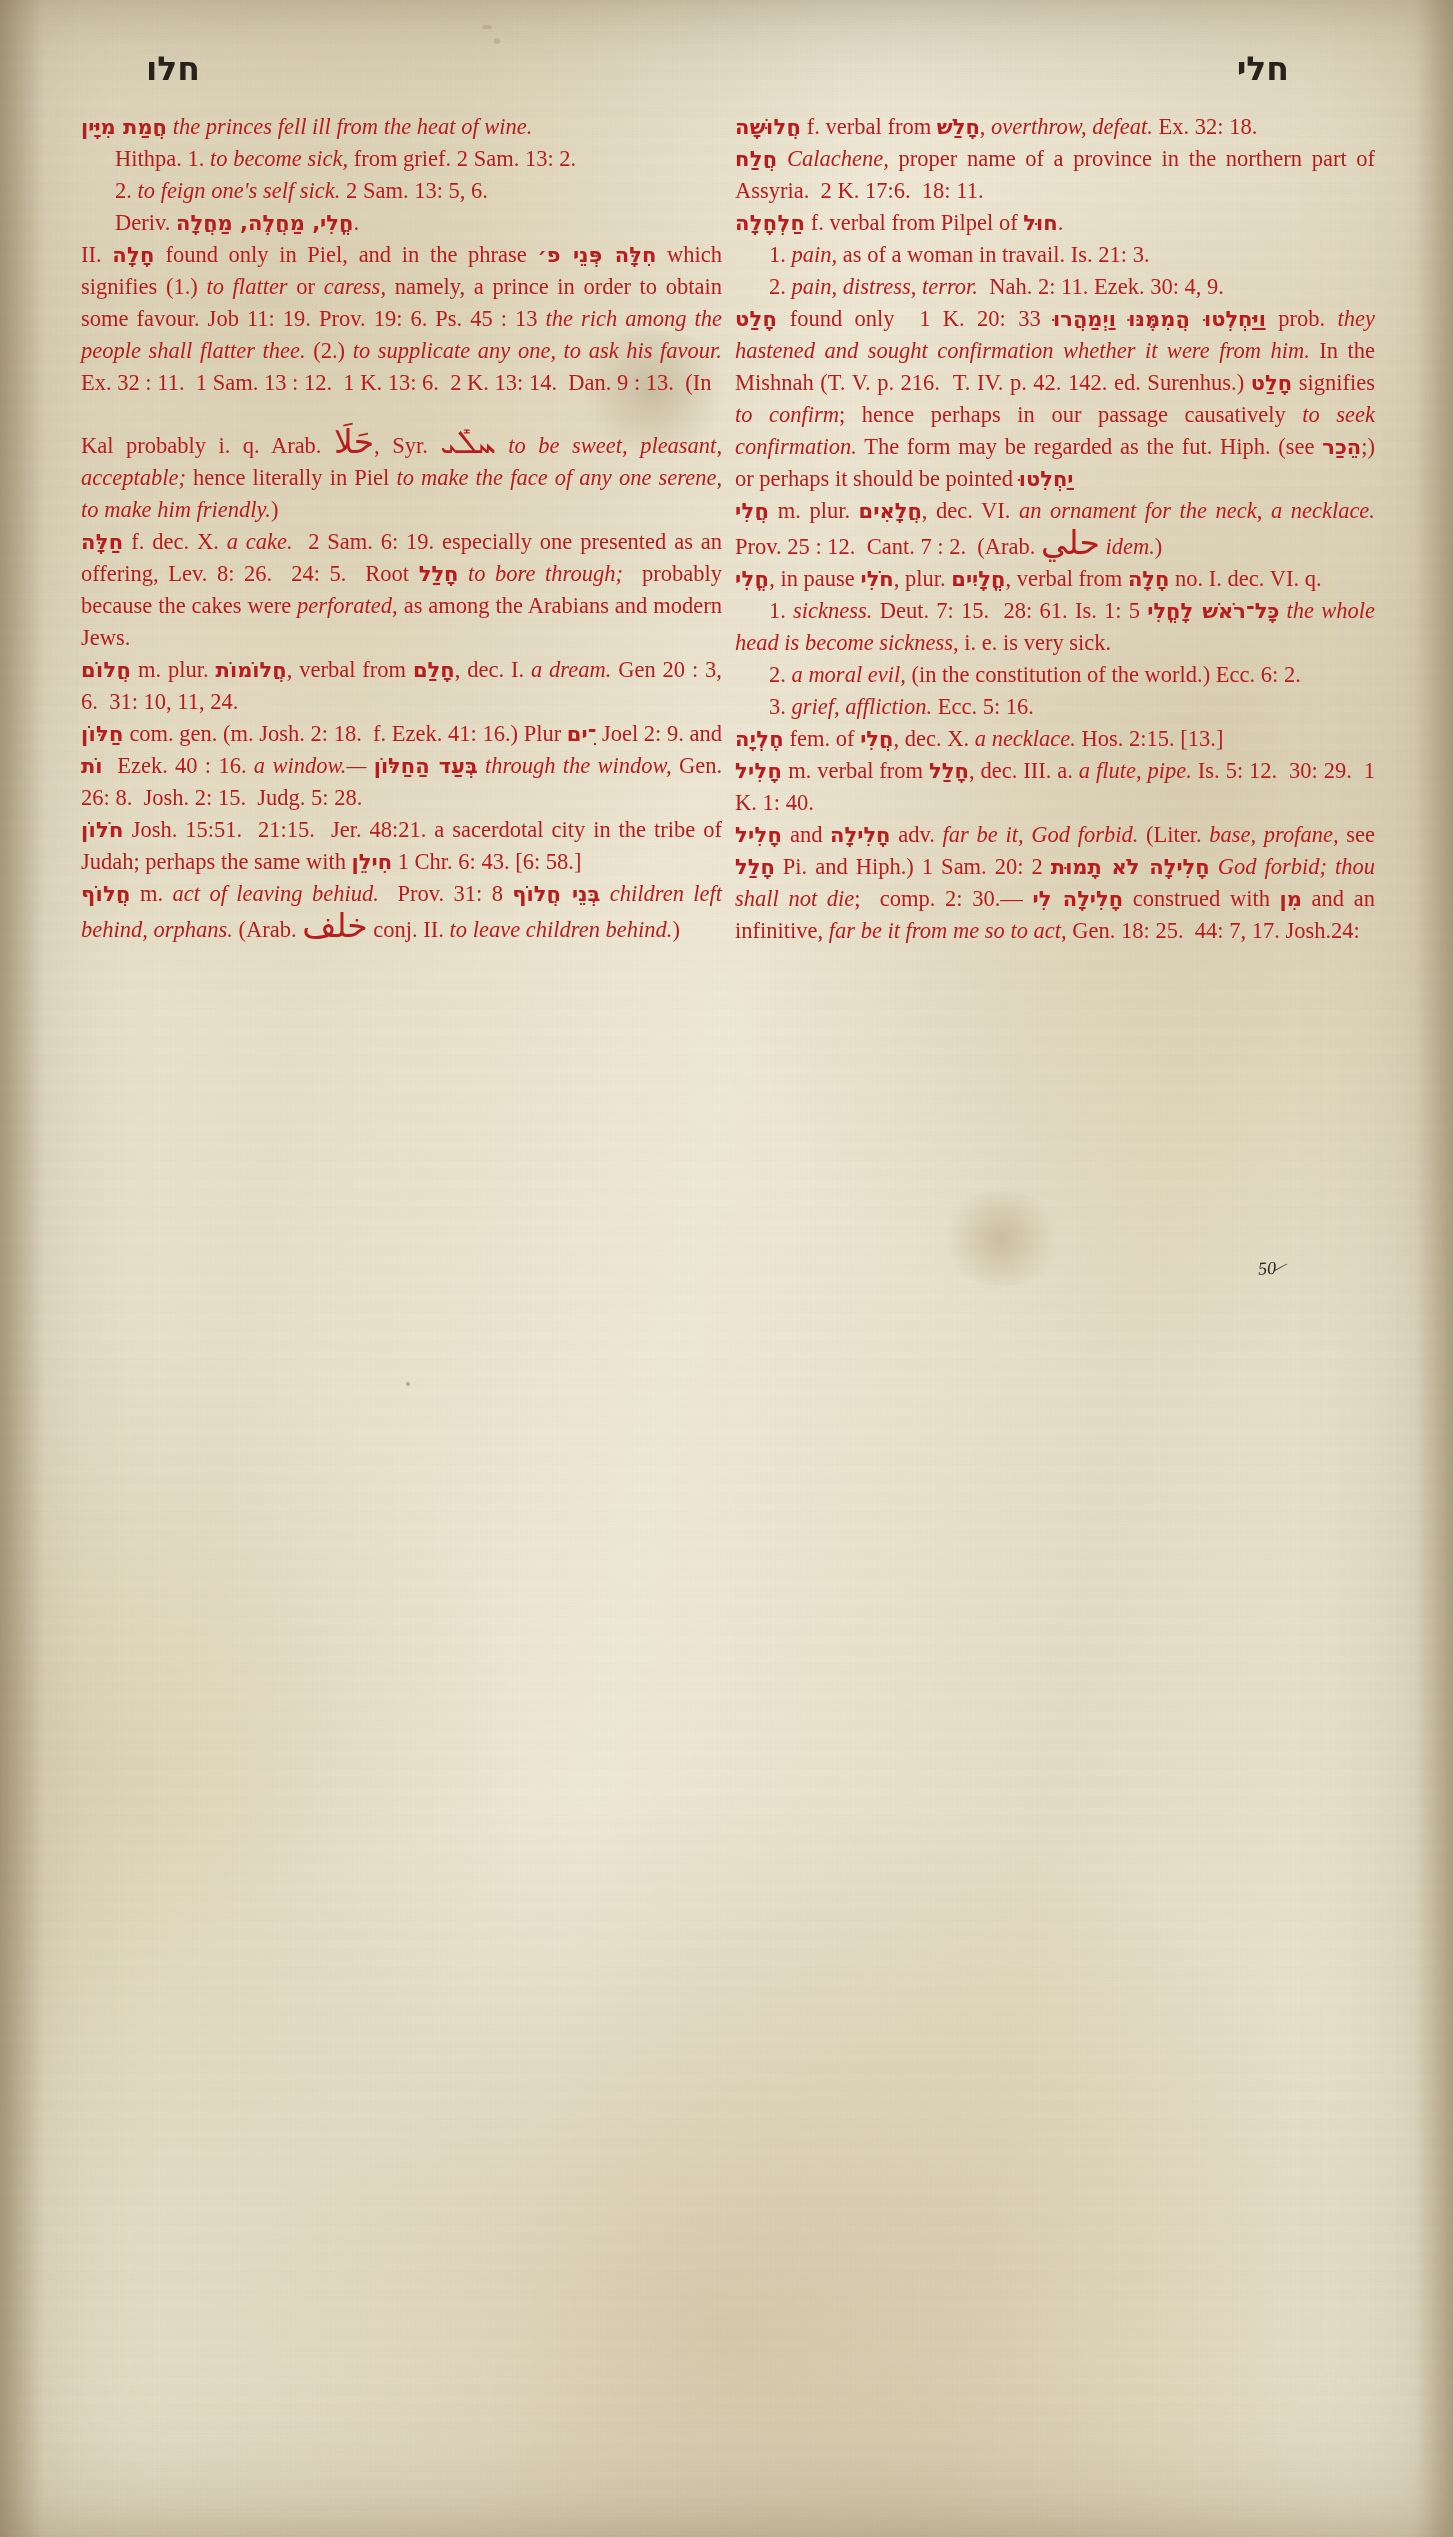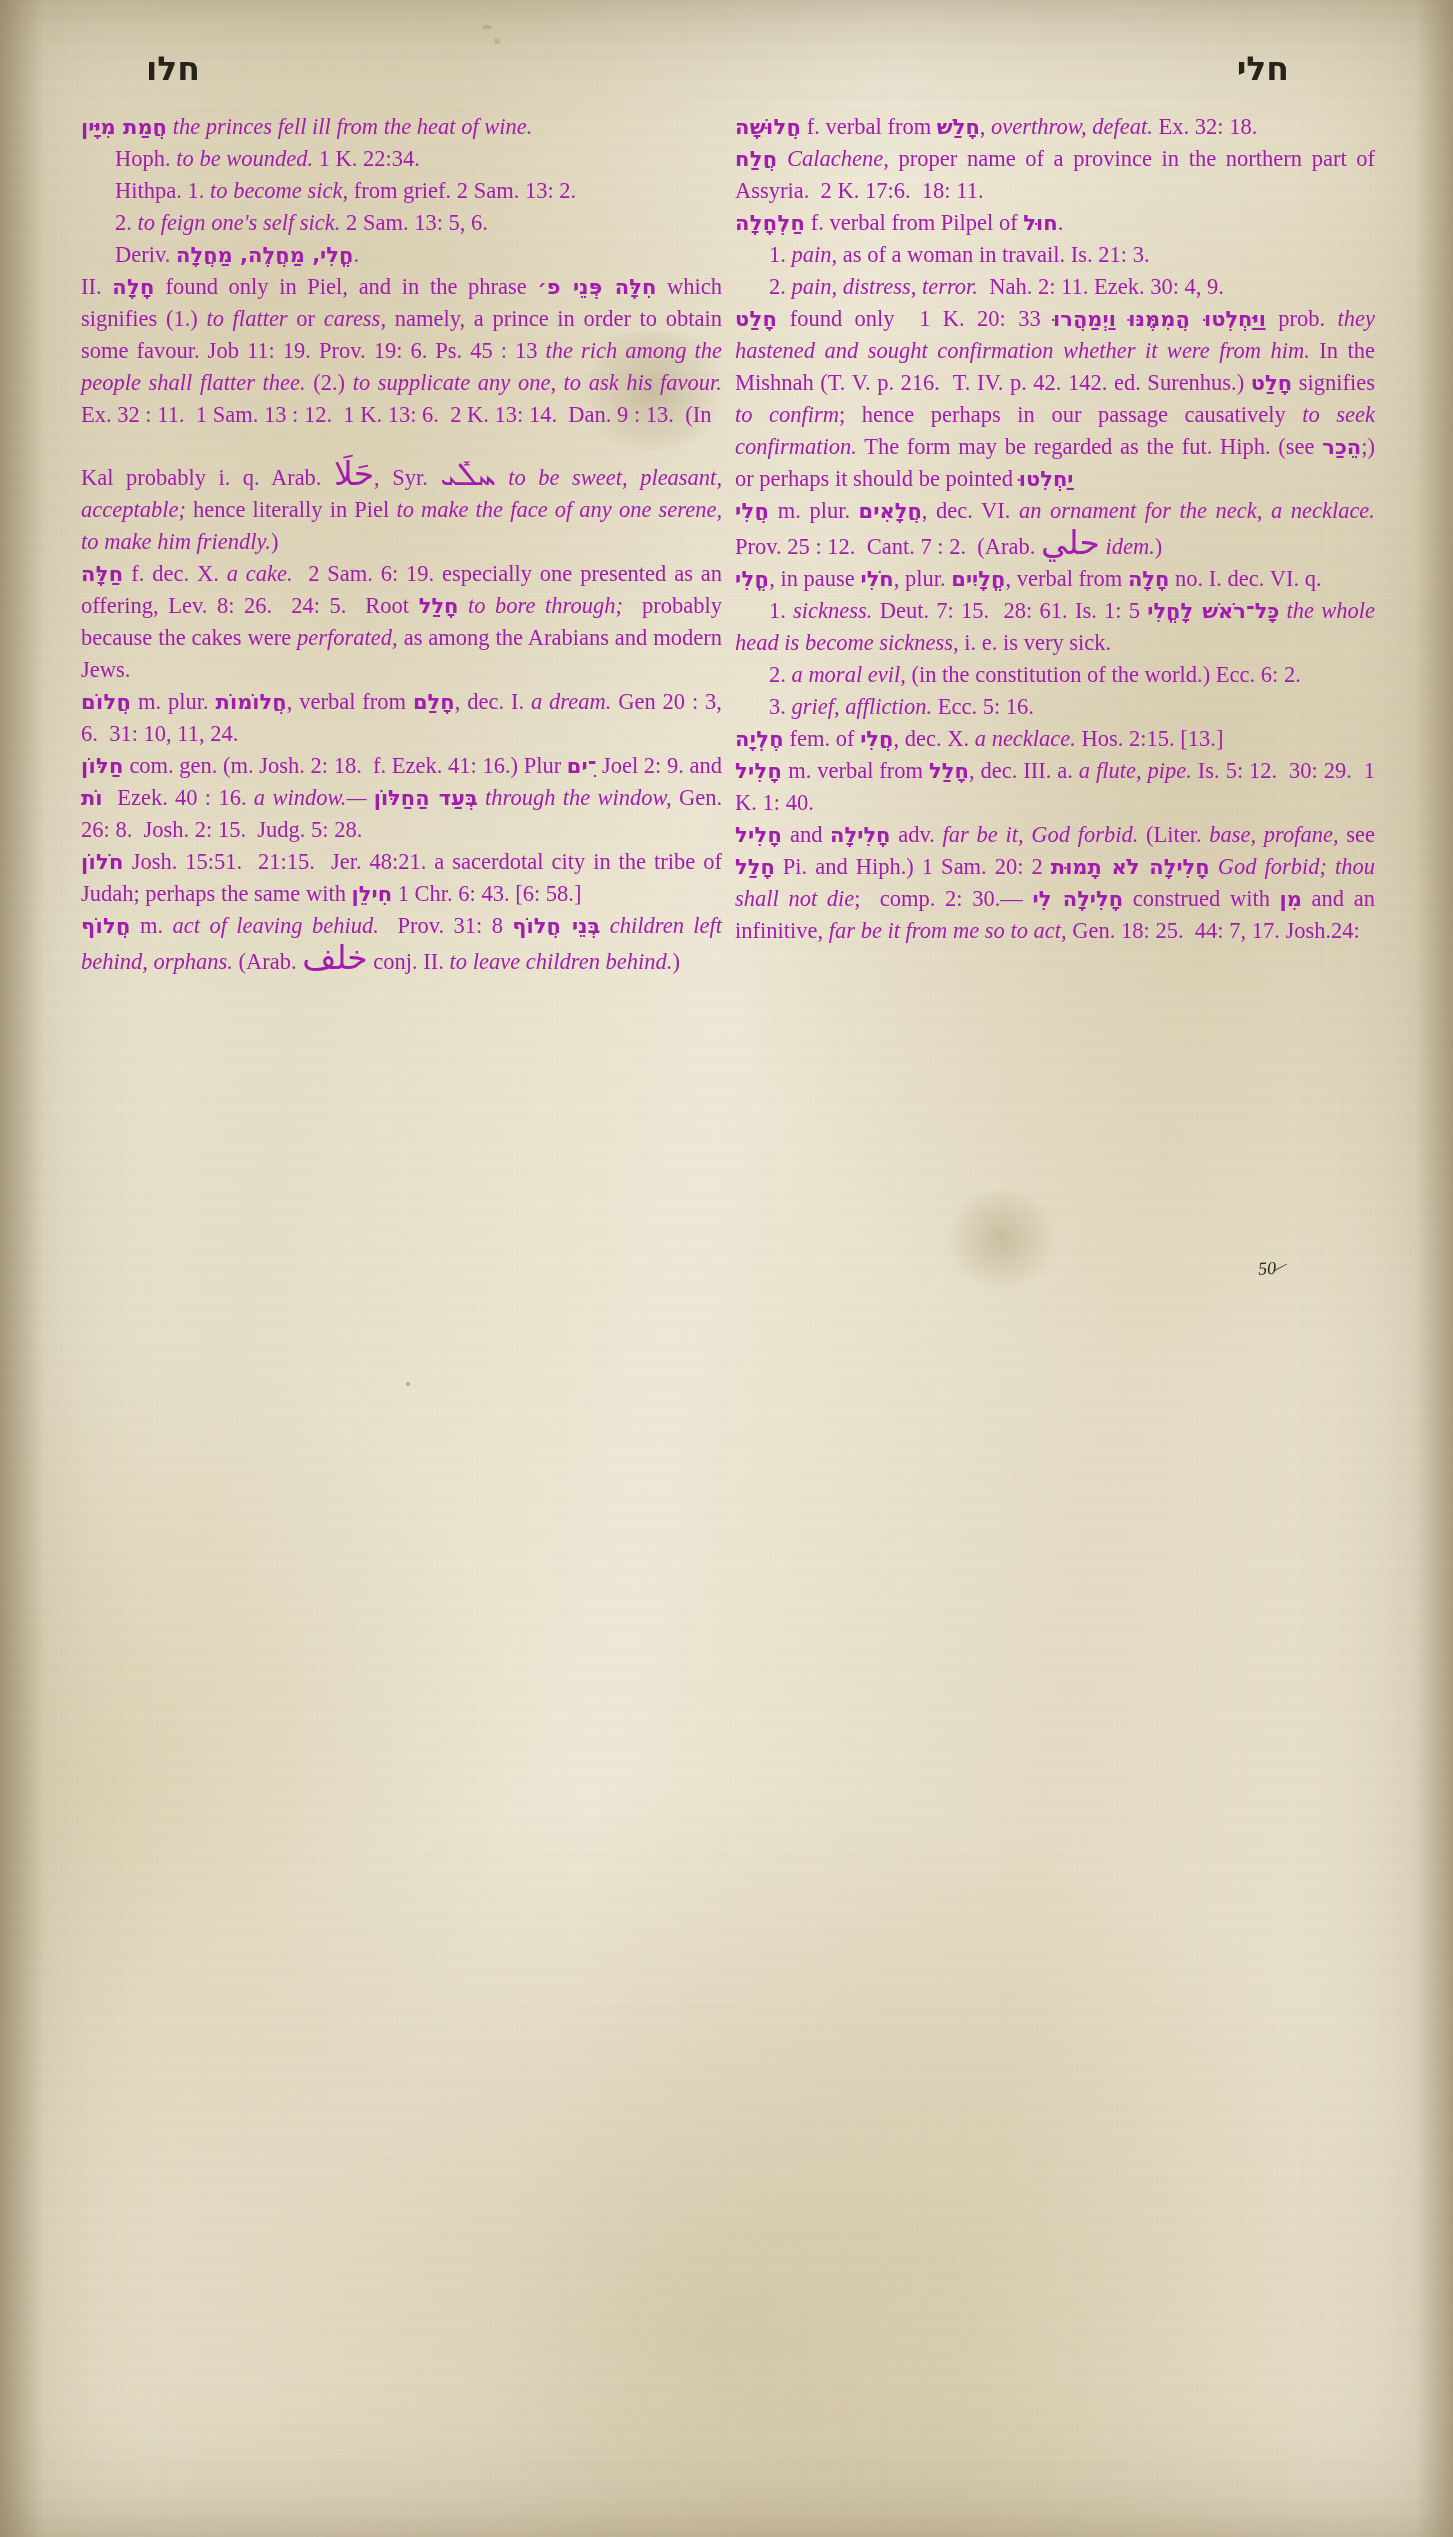--- a/index.html
+++ b/index.html
@@ -57,21 +57,21 @@
   .hdr-num   { left:0; right:0; text-align:center; font-size:30px; font-weight:700;
                letter-spacing:0.6px; }
 
   .cols {
     position:absolute; top:111px; left:0; right:0; bottom:25px;
   }
   .col {
     position:absolute; top:0; bottom:0;
     font-size:22.5px;
     line-height:32px;
-    color:#a21caf;
+    color:#b91c1c;
     text-align:justify;
   }
   .col-left  { left:81px; width:641px; }
   .col-right { left:735px; width:640px; }
 
   p.blk { margin:0; text-indent:0; }
   p.ind { margin:0; text-indent:34px; }
 
   i, .it { font-style:italic; }
   .hw {
@@ -128,21 +128,20 @@
     <div class="hdr-left heb">חלו</div>
     <div class="hdr-right heb">חלי</div>
   </div>
 
   <div class="cols">
 
     <div class="col col-left">
 
       <p class="blk entry"><span class="hbi">חֲמַת מִיָּין</span> <i>the princes fell ill from the heat of wine.</i></p>
 
-      <p class="ind entry">Hoph. <i>to be wounded.</i> 1 K. 22:34.</p>
 
       <p class="ind entry">Hithpa. 1. <i>to become sick,</i> from grief. 2 Sam. 13: 2.</p>
 
       <p class="ind entry">2. <i>to feign one's self sick.</i> 2 Sam. 13: 5, 6.</p>
 
       <p class="ind entry">Deriv. <span class="hbi">חֳלִי, מַחֲלֶה, מַחֲלָה</span>.</p>
 
       <p class="blk entry">II. <span class="hw">חָלָה</span> found only in Piel, and in the phrase <span class="hbi">חִלָּה פְּנֵי פ׳</span> which signifies (1.) <i>to flatter</i> or <i>caress,</i> namely, a prince in order to obtain some favour. Job 11: 19. Prov. 19: 6. Ps. 45 : 13 <i>the rich among the people shall flatter thee.</i> (2.) <i>to supplicate any one, to ask his favour.</i> Ex. 32 : 11.&nbsp; 1 Sam. 13 : 12.&nbsp; 1 K. 13: 6.&nbsp; 2 K. 13: 14.&nbsp; Dan. 9 : 13.&nbsp; (In</p>
 
       <p class="blk entry" style="margin-top:27px;">Kal probably i. q. Arab. <span class="ar">حَلَا</span>, Syr. <span class="ar">ܚܠܺܝ</span> <i>to be sweet, pleasant, acceptable;</i> hence literally in Piel <i>to make the face of any one serene, to make him friendly.</i>)</p>

